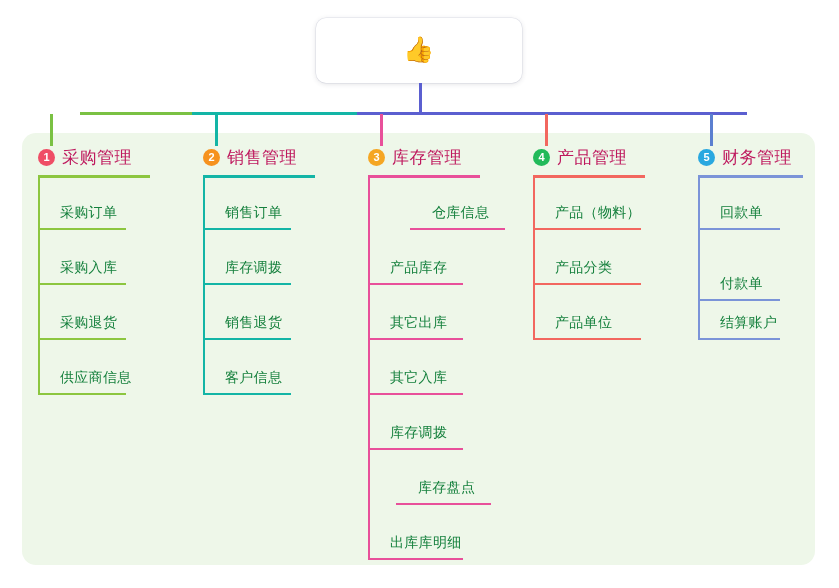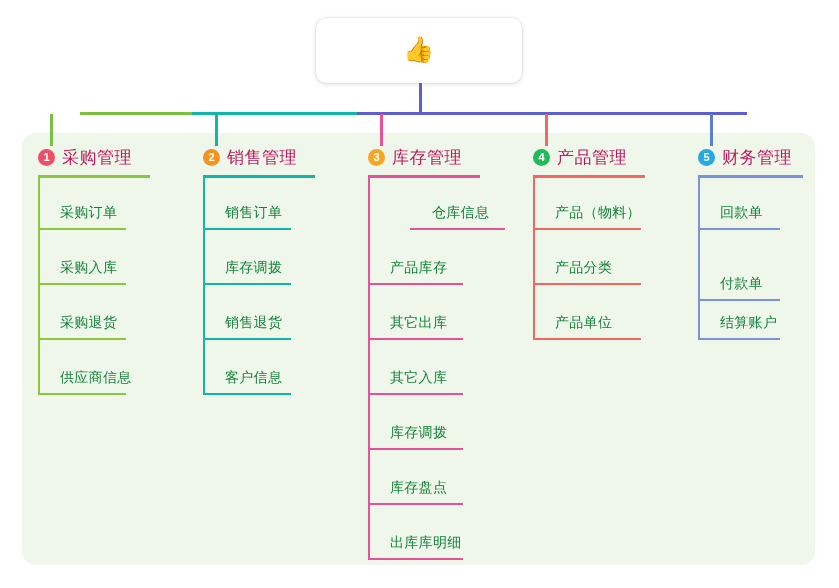--- a/index.html
+++ b/index.html
@@ -231,21 +231,21 @@
         <div class="leaf-rule" style="width: 95px; background: rgb(232, 80, 154);"></div>
       </div>
       <div class="leaf" style="top: 226px; width: 95px;">
         <div class="leaf-label">其它入库</div>
         <div class="leaf-rule" style="width: 95px; background: rgb(232, 80, 154);"></div>
       </div>
       <div class="leaf" style="top: 281px; width: 95px;">
         <div class="leaf-label">库存调拨</div>
         <div class="leaf-rule" style="width: 95px; background: rgb(232, 80, 154);"></div>
       </div>
-      <div class="leaf" style="top: 336px; width: 95px;">
+      <div class="leaf" style="top: 336px; width: 95px; margin-left: 28px;">
         <div class="leaf-label">库存盘点</div>
         <div class="leaf-rule" style="width: 95px; background: rgb(232, 80, 154);"></div>
       </div>
       <div class="leaf" style="top: 391px; width: 95px;">
         <div class="leaf-label">出库库明细</div>
         <div class="leaf-rule" style="width: 95px; background: rgb(232, 80, 154);"></div>
       </div>
     </div>
     <div class="column" style="left: 545px;">
       <div class="col-stem" style="background: rgb(242, 103, 95);"></div>

